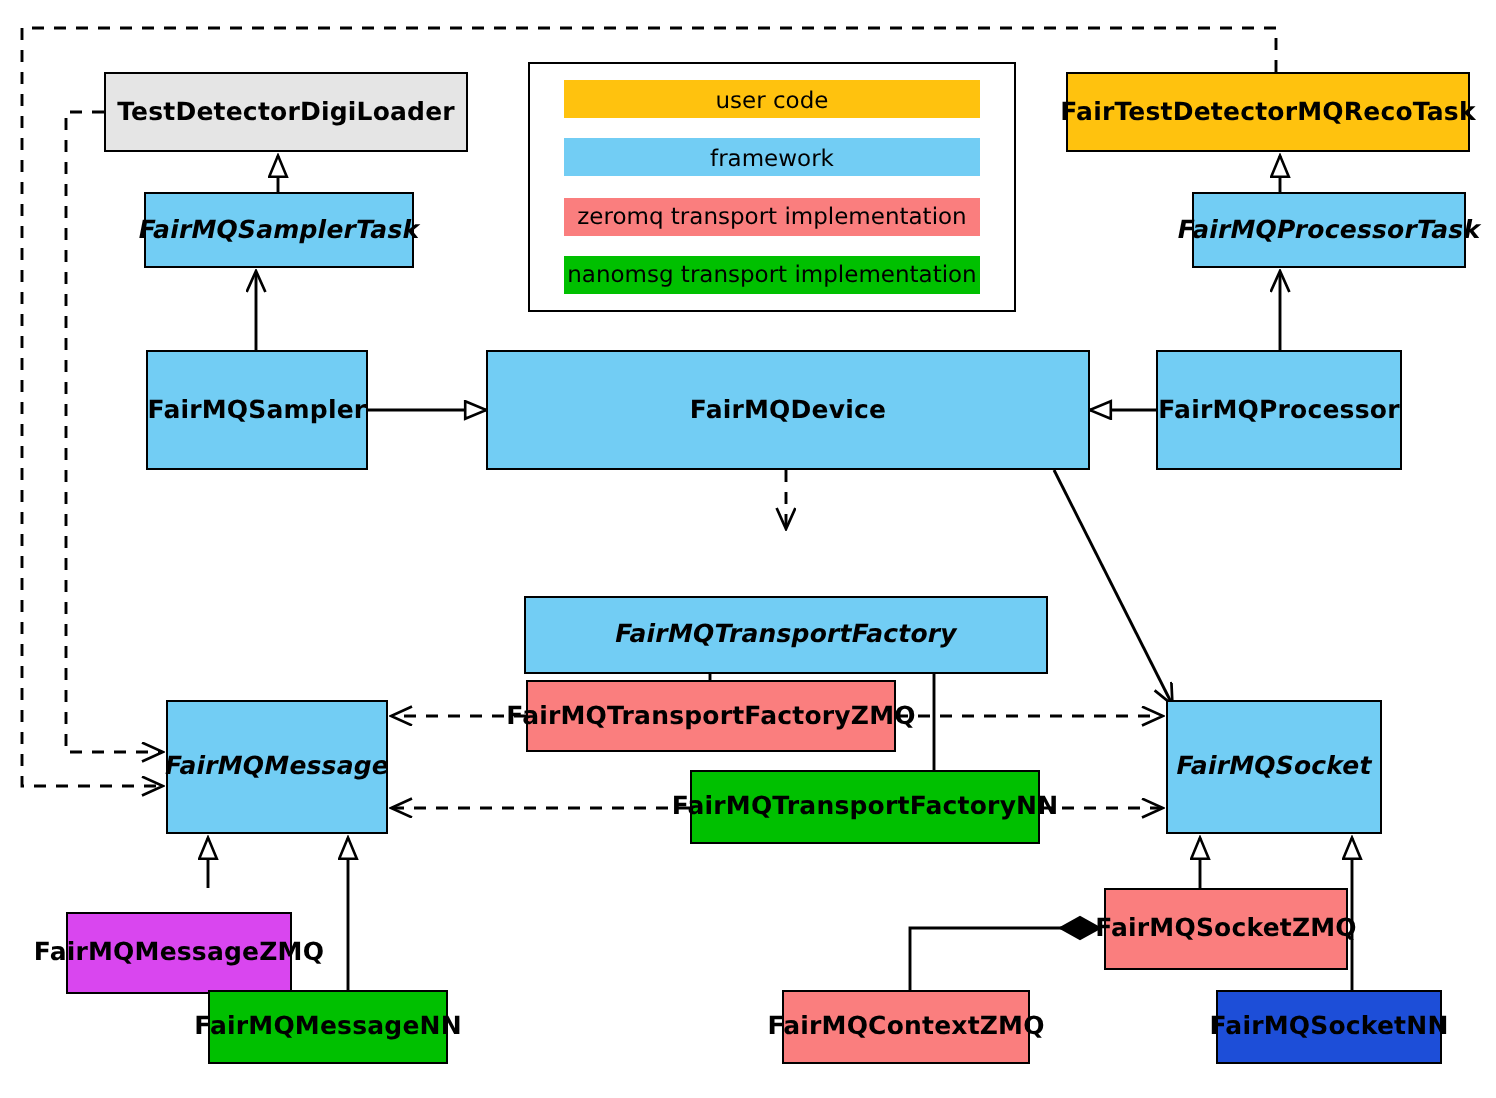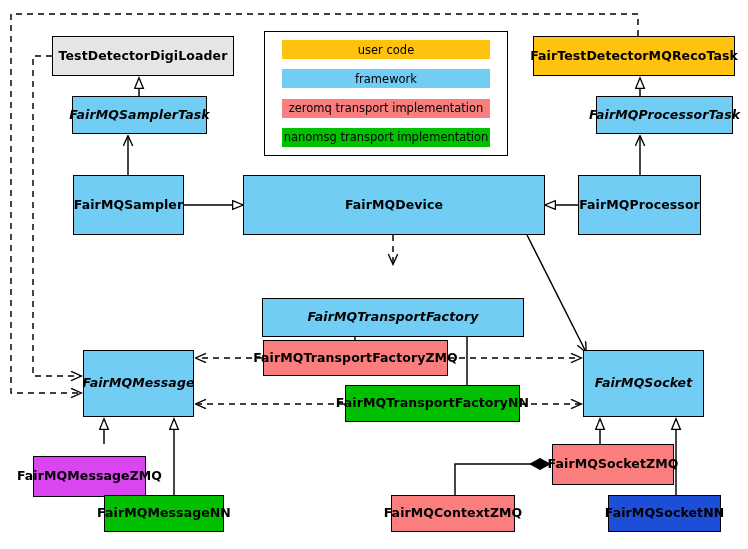--- a/index.html
+++ b/index.html
@@ -142,21 +142,21 @@
       </div>
       <div class="node" style="left: 263px; top: 340px; width: 185px; height: 36px; background-color: rgb(250, 126, 126);">
         <span>FairMQTransportFactoryZMQ</span>
       </div>
       <div class="node" style="left: 345px; top: 385px; width: 175px; height: 37px; background-color: rgb(0, 192, 0);">
         <span>FairMQTransportFactoryNN</span>
       </div>
       <div class="node abstract" style="left: 83px; top: 350px; width: 111px; height: 67px; background-color: rgb(114, 205, 244);">
         <span>FairMQMessage</span>
       </div>
-      <div class="node abstract" style="left: 583px; top: 350px; width: 121px; height: 67px; background-color: rgb(114, 205, 244); text-align: right;">
+      <div class="node abstract" style="left: 583px; top: 350px; width: 108px; height: 67px; background-color: rgb(114, 205, 244); text-align: right;">
         <span>FairMQSocket</span>
       </div>
       <div class="node" style="left: 33px; top: 456px; width: 113px; height: 41px; background-color: #d946ef;">
         <span>FairMQMessageZMQ</span>
       </div>
       <div class="node" style="left: 104px; top: 495px; width: 120px; height: 37px; background-color: rgb(0, 192, 0);">
         <span>FairMQMessageNN</span>
       </div>
       <div class="node" style="left: 552px; top: 444px; width: 122px; height: 41px; background-color: rgb(250, 126, 126);">
         <span>FairMQSocketZMQ</span>

